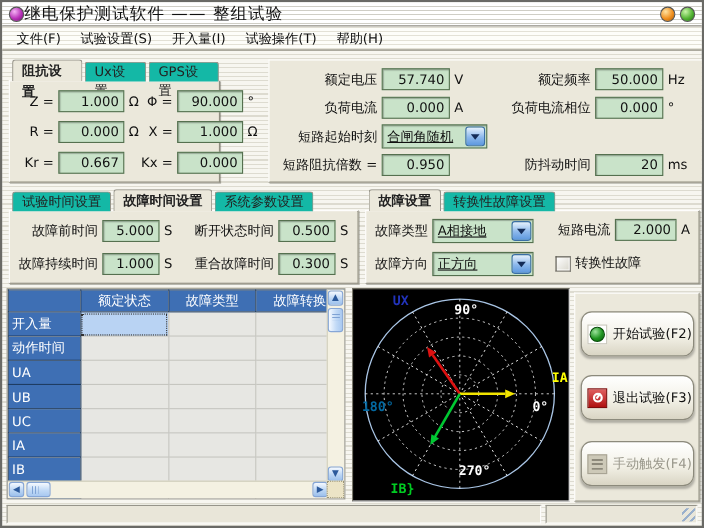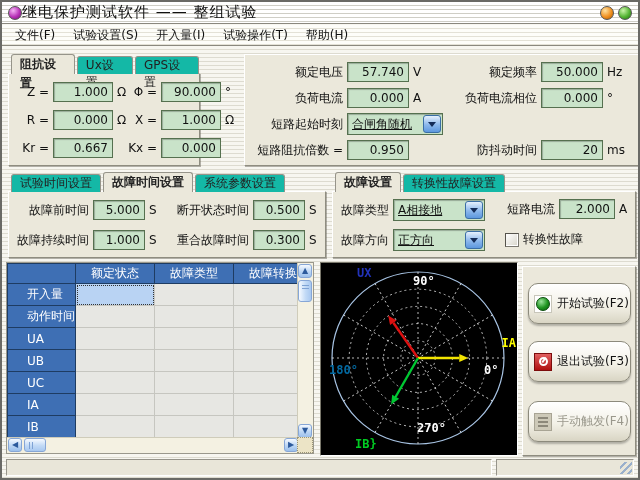--- a/index.html
+++ b/index.html
@@ -67,21 +67,21 @@
   .checkbox {
     width:14px; height:14px; background:linear-gradient(135deg,#ffffff,#d7d5ca);
     border:1px solid #7a7870; border-top-color:#55534c; border-left-color:#55534c;
     box-shadow:inset -1px -1px 0 #fff;
   }
   
   #grid-area { position:absolute; left:4px; top:260px; width:308px; height:192px; background:#e7e7e3; overflow:hidden; border:1px solid #9a988c; }
   #io-state-table { border-collapse:collapse; table-layout:fixed; font-size:12px; }
   #io-state-table th, #io-state-table td { height:22px; overflow:hidden; white-space:nowrap; }
   #io-state-table thead th { height:20px; background:#3e6fb4; color:#fff; font-weight:normal; text-align:center; border:1px solid #1e3c62; }
-  #io-state-table tbody th { background:#3e6fb4; color:#fff; font-weight:normal; text-align:left; padding-left:19px; border:1px solid #1e3c62; }
+  #io-state-table tbody th { background:#3e6fb4; color:#fff; font-weight:normal; text-align:left; padding-left:3px; border:1px solid #1e3c62; }
   #io-state-table td { background:#e7e7e3; border:1px solid #c6c6c0; }
   #io-state-table td.selected { background:#b9d3f3; outline:1px dotted #333; outline-offset:-2px; }
   .vscroll { position:absolute; right:0; top:0; width:16px; height:176px; background:#f4f1e2; border-left:1px solid #cfccba; }
   .hscroll { position:absolute; left:0; bottom:0; width:292px; height:16px; background:#f4f1e2; border-top:1px solid #cfccba; }
   .scorner { position:absolute; right:0; bottom:0; width:16px; height:16px; background:#ece4c6; border:1px dotted #9a9476; }
   .sbtn {
     position:absolute; width:14px; height:14px; border-radius:3px;
     background:linear-gradient(#f6faff,#bcd6f4 55%,#9cc0ec);
     border:1px solid #86a6d6; color:#2c5a9c; font-size:8px; line-height:12px; text-align:center;
   }

